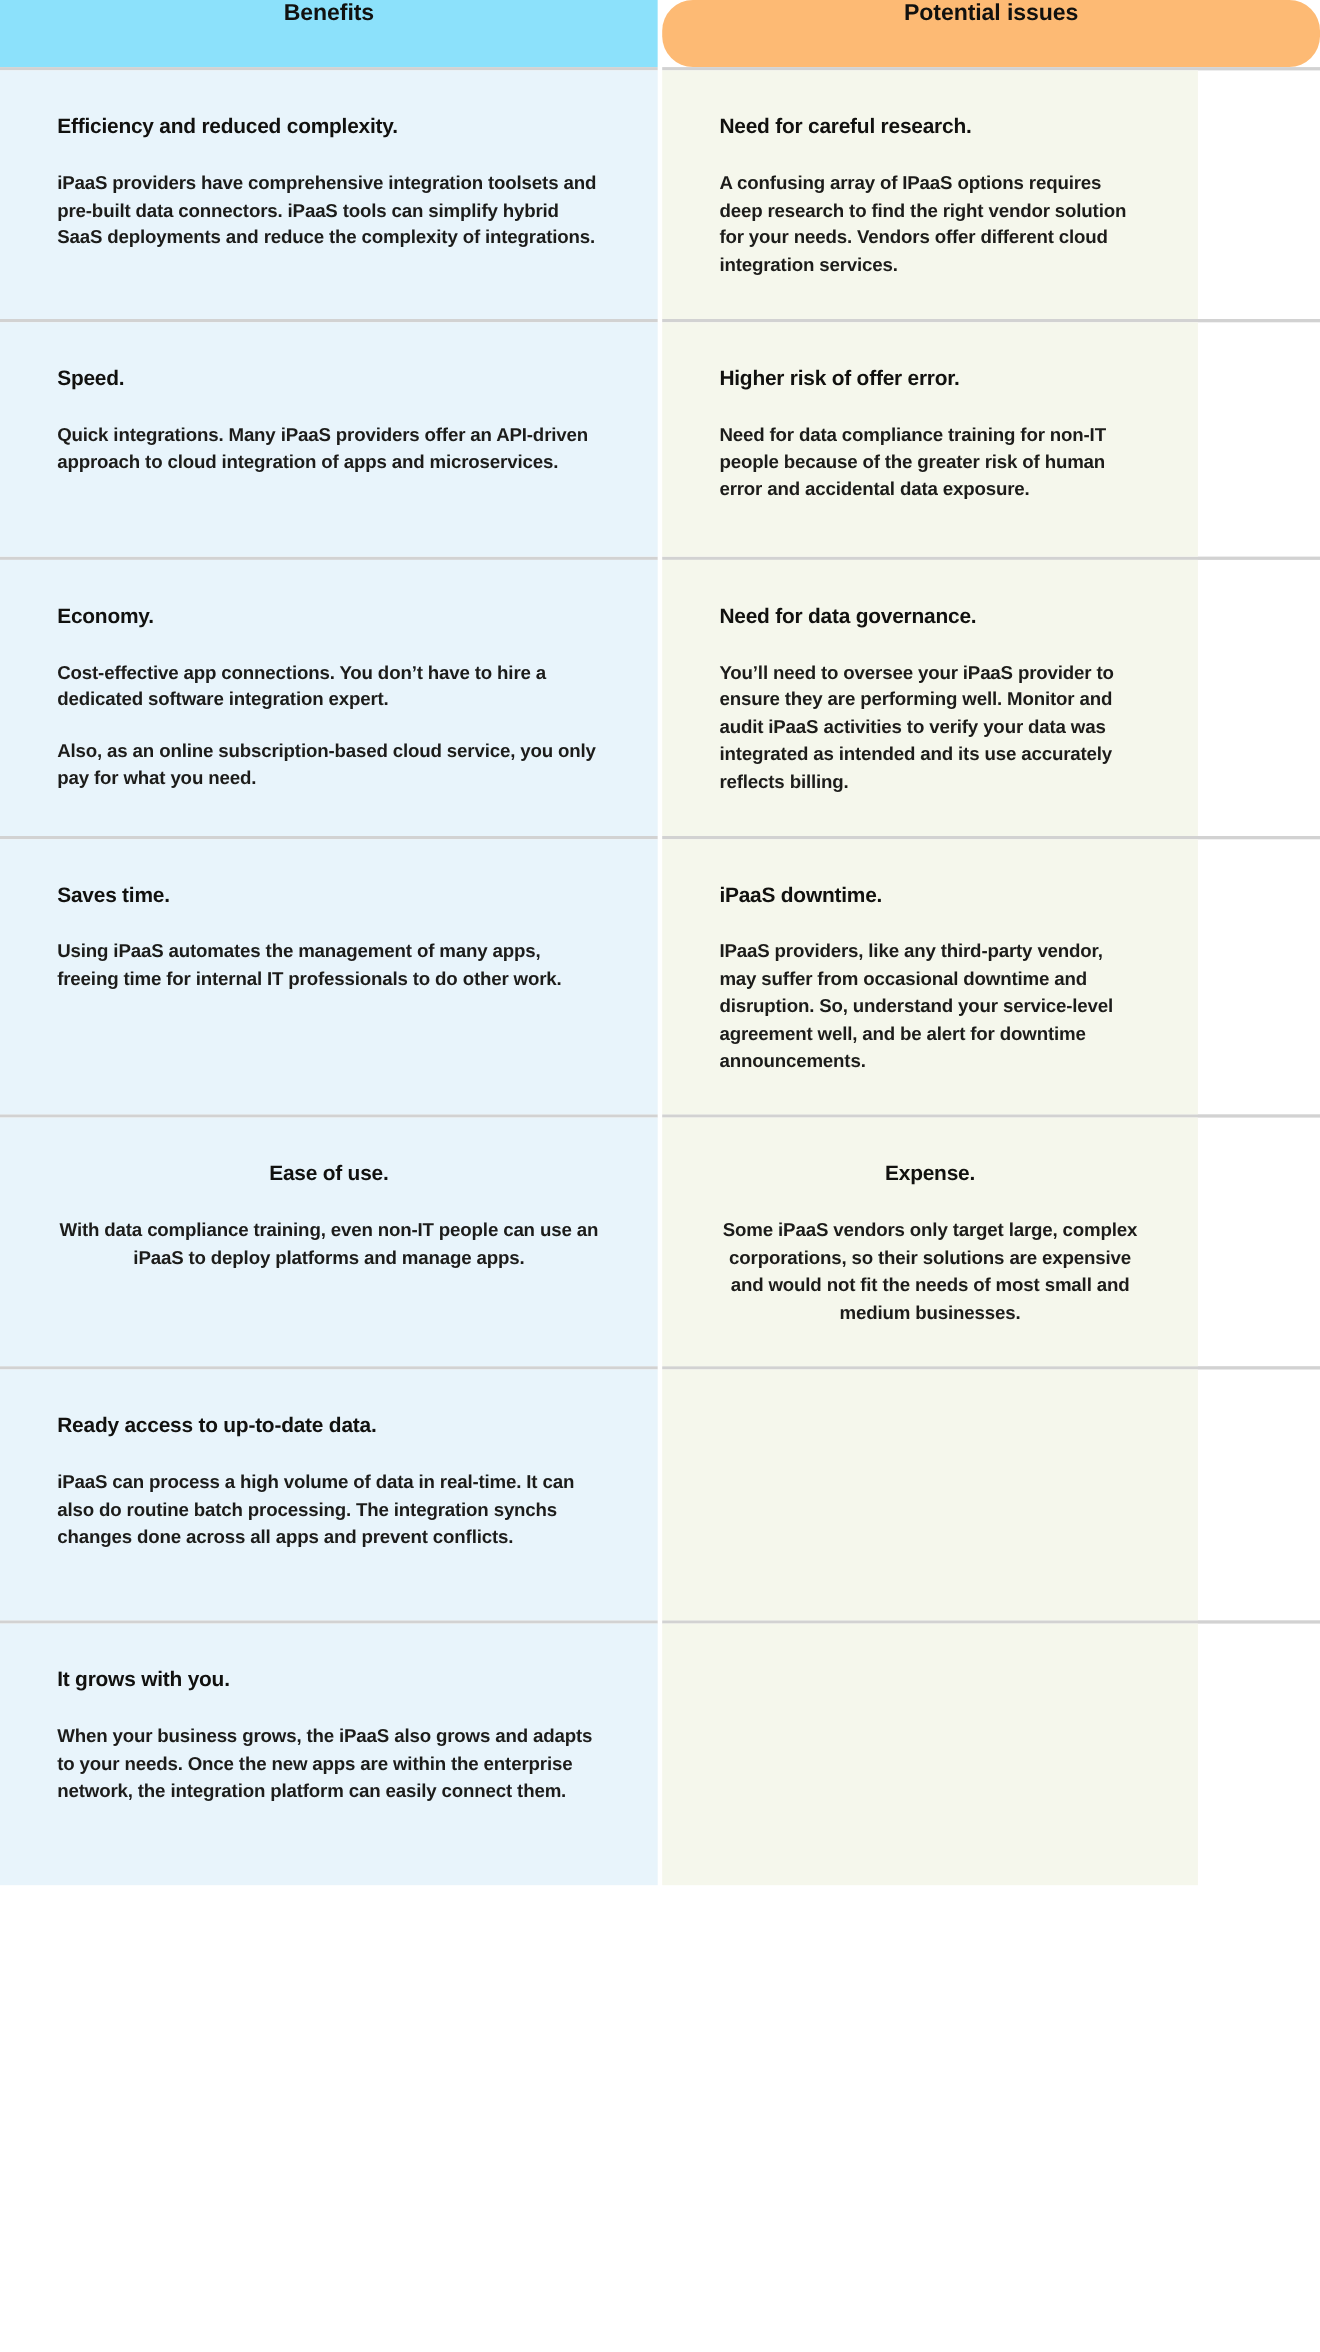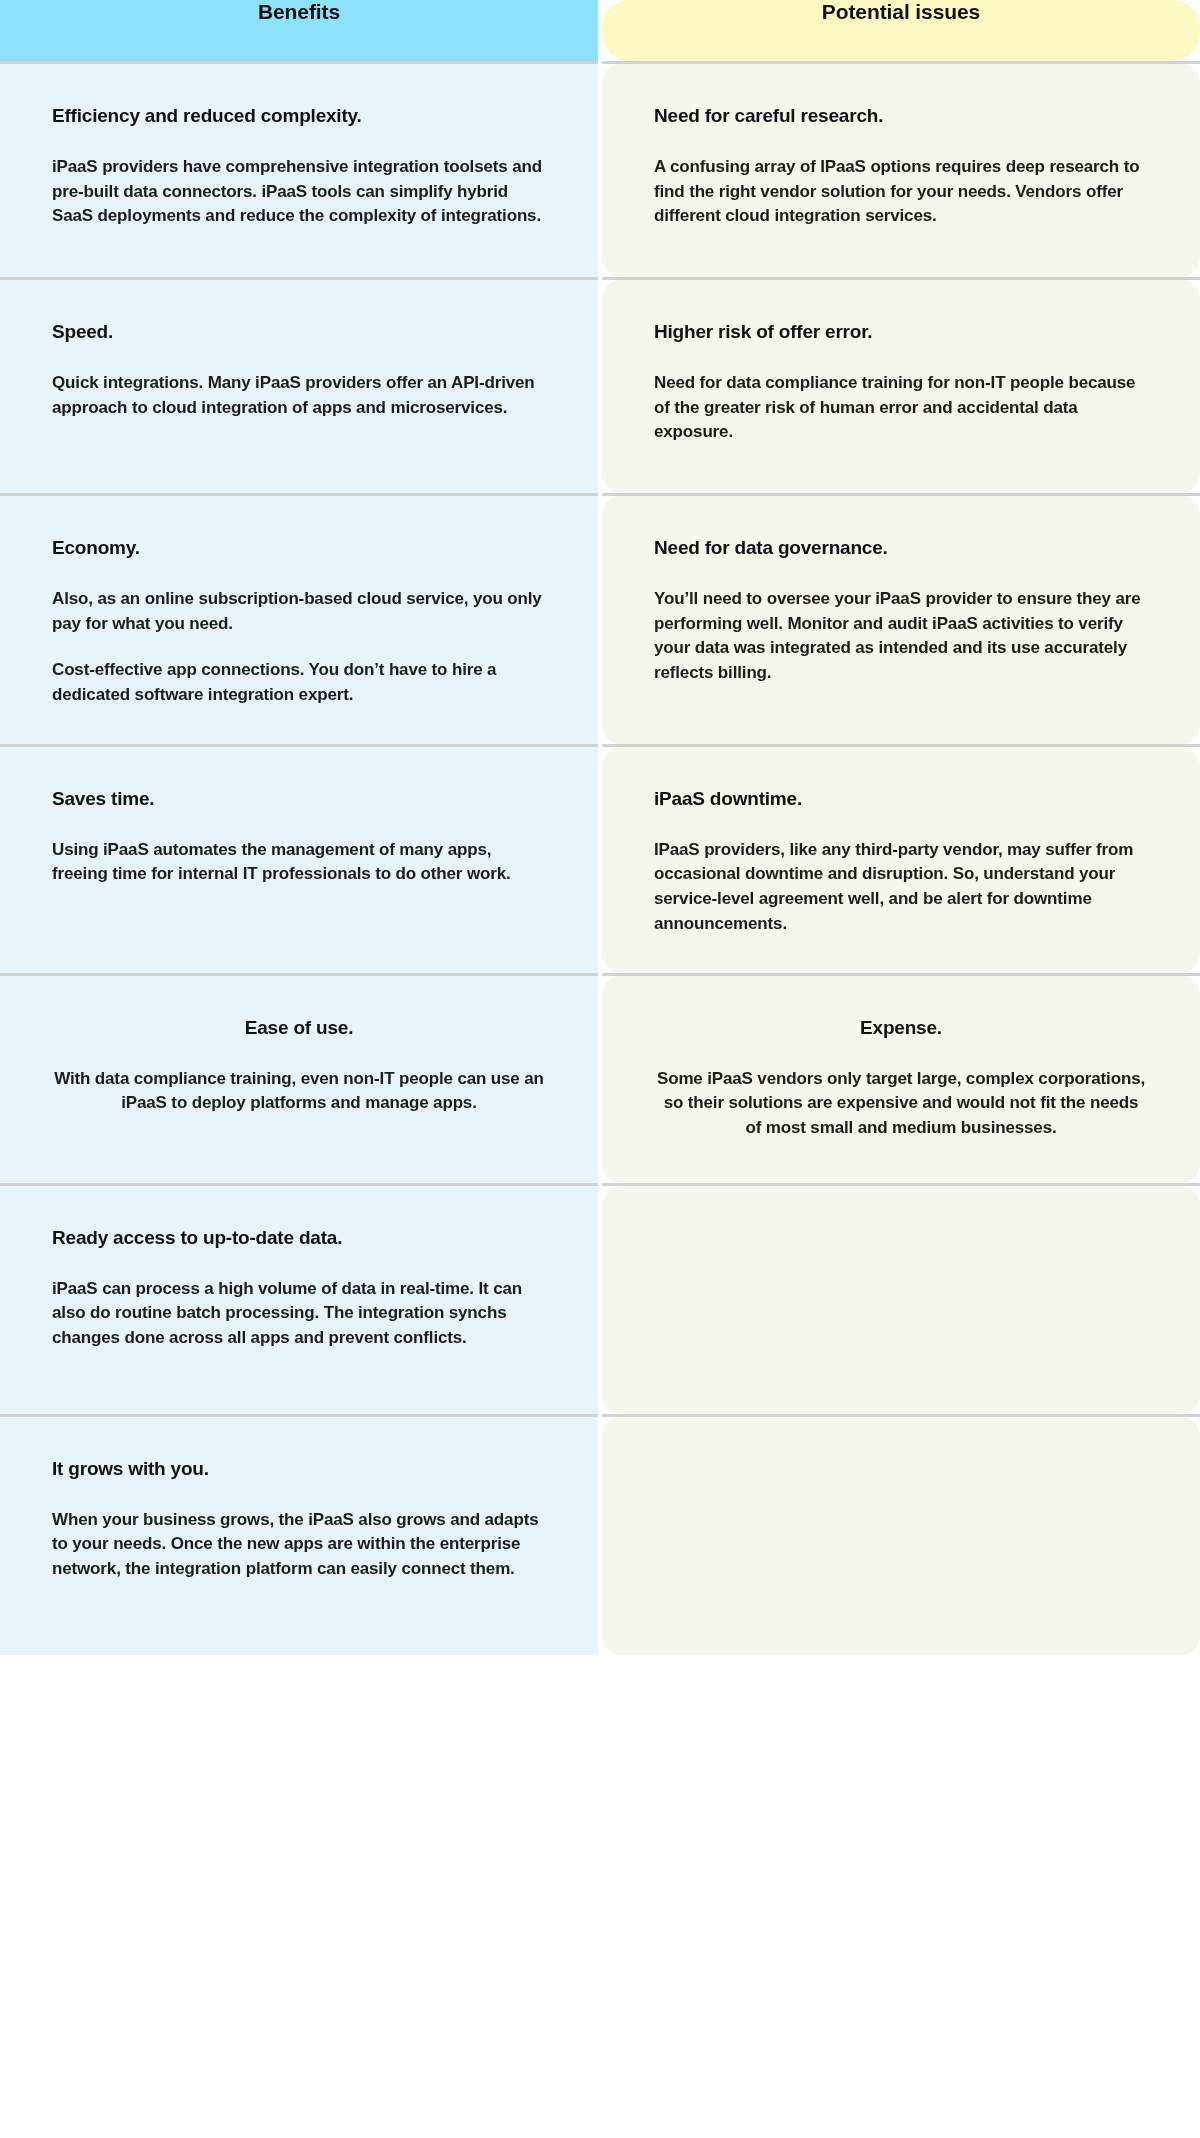--- a/index.html
+++ b/index.html
@@ -40,21 +40,21 @@
   .header-cell.col-left {
     width: 598px;
     background: #8CE1FB;
   }
   .header-spacer {
     width: 4px;
     background: #ffffff;
   }
   .header-cell.col-right {
     width: 598px;
-    background: #fef9c3;
+    background: #fdba74;
     border-radius: 28px;
   }
 
   
   .table-body {
     display: flex;
     flex-direction: column;
     width: 100%;
   }
   .table-row {
@@ -85,23 +85,22 @@
   }
   .cell.col-left {
     width: 598px;
     background: #E8F4FB;
   }
   .cell-gap {
     width: 4px;
     background: #ffffff;
   }
   .cell.col-right {
-    width: 598px;
+    width: 487px;
     background: #F5F7EC;
-    border-radius: 19px;
   }
 
   .cell-title {
     font-size: 19px;
     font-weight: bold;
     color: #11110f;
     line-height: 1.3;
     margin: 0 0 26px 0;
     letter-spacing: -0.2px;
   }
@@ -186,22 +185,22 @@
 
     <div class="row-divider">
       <div class="seg-left"></div>
       <div class="seg-gap"></div>
       <div class="seg-right"></div>
     </div>
     <div class="table-row r2">
       <div class="cell col-left">
         <p class="cell-title">Economy.</p>
         <div class="cell-body">
+          <p class="cell-para">Cost-effective app connections. You don’t have to hire a dedicated software integration expert.</p>
           <p class="cell-para">Also, as an online subscription-based cloud service, you only pay for what you need.</p>
-          <p class="cell-para">Cost-effective app connections. You don’t have to hire a dedicated software integration expert.</p>
         </div>
       </div>
       <div class="cell-gap"></div>
       <div class="cell col-right">
         <p class="cell-title">Need for data governance.</p>
         <div class="cell-body">
           <p class="cell-para">You’ll need to oversee your iPaaS provider to ensure they are performing well. Monitor and audit iPaaS activities to verify your data was integrated as intended and its use accurately reflects billing.</p>
         </div>
       </div>
     </div>

